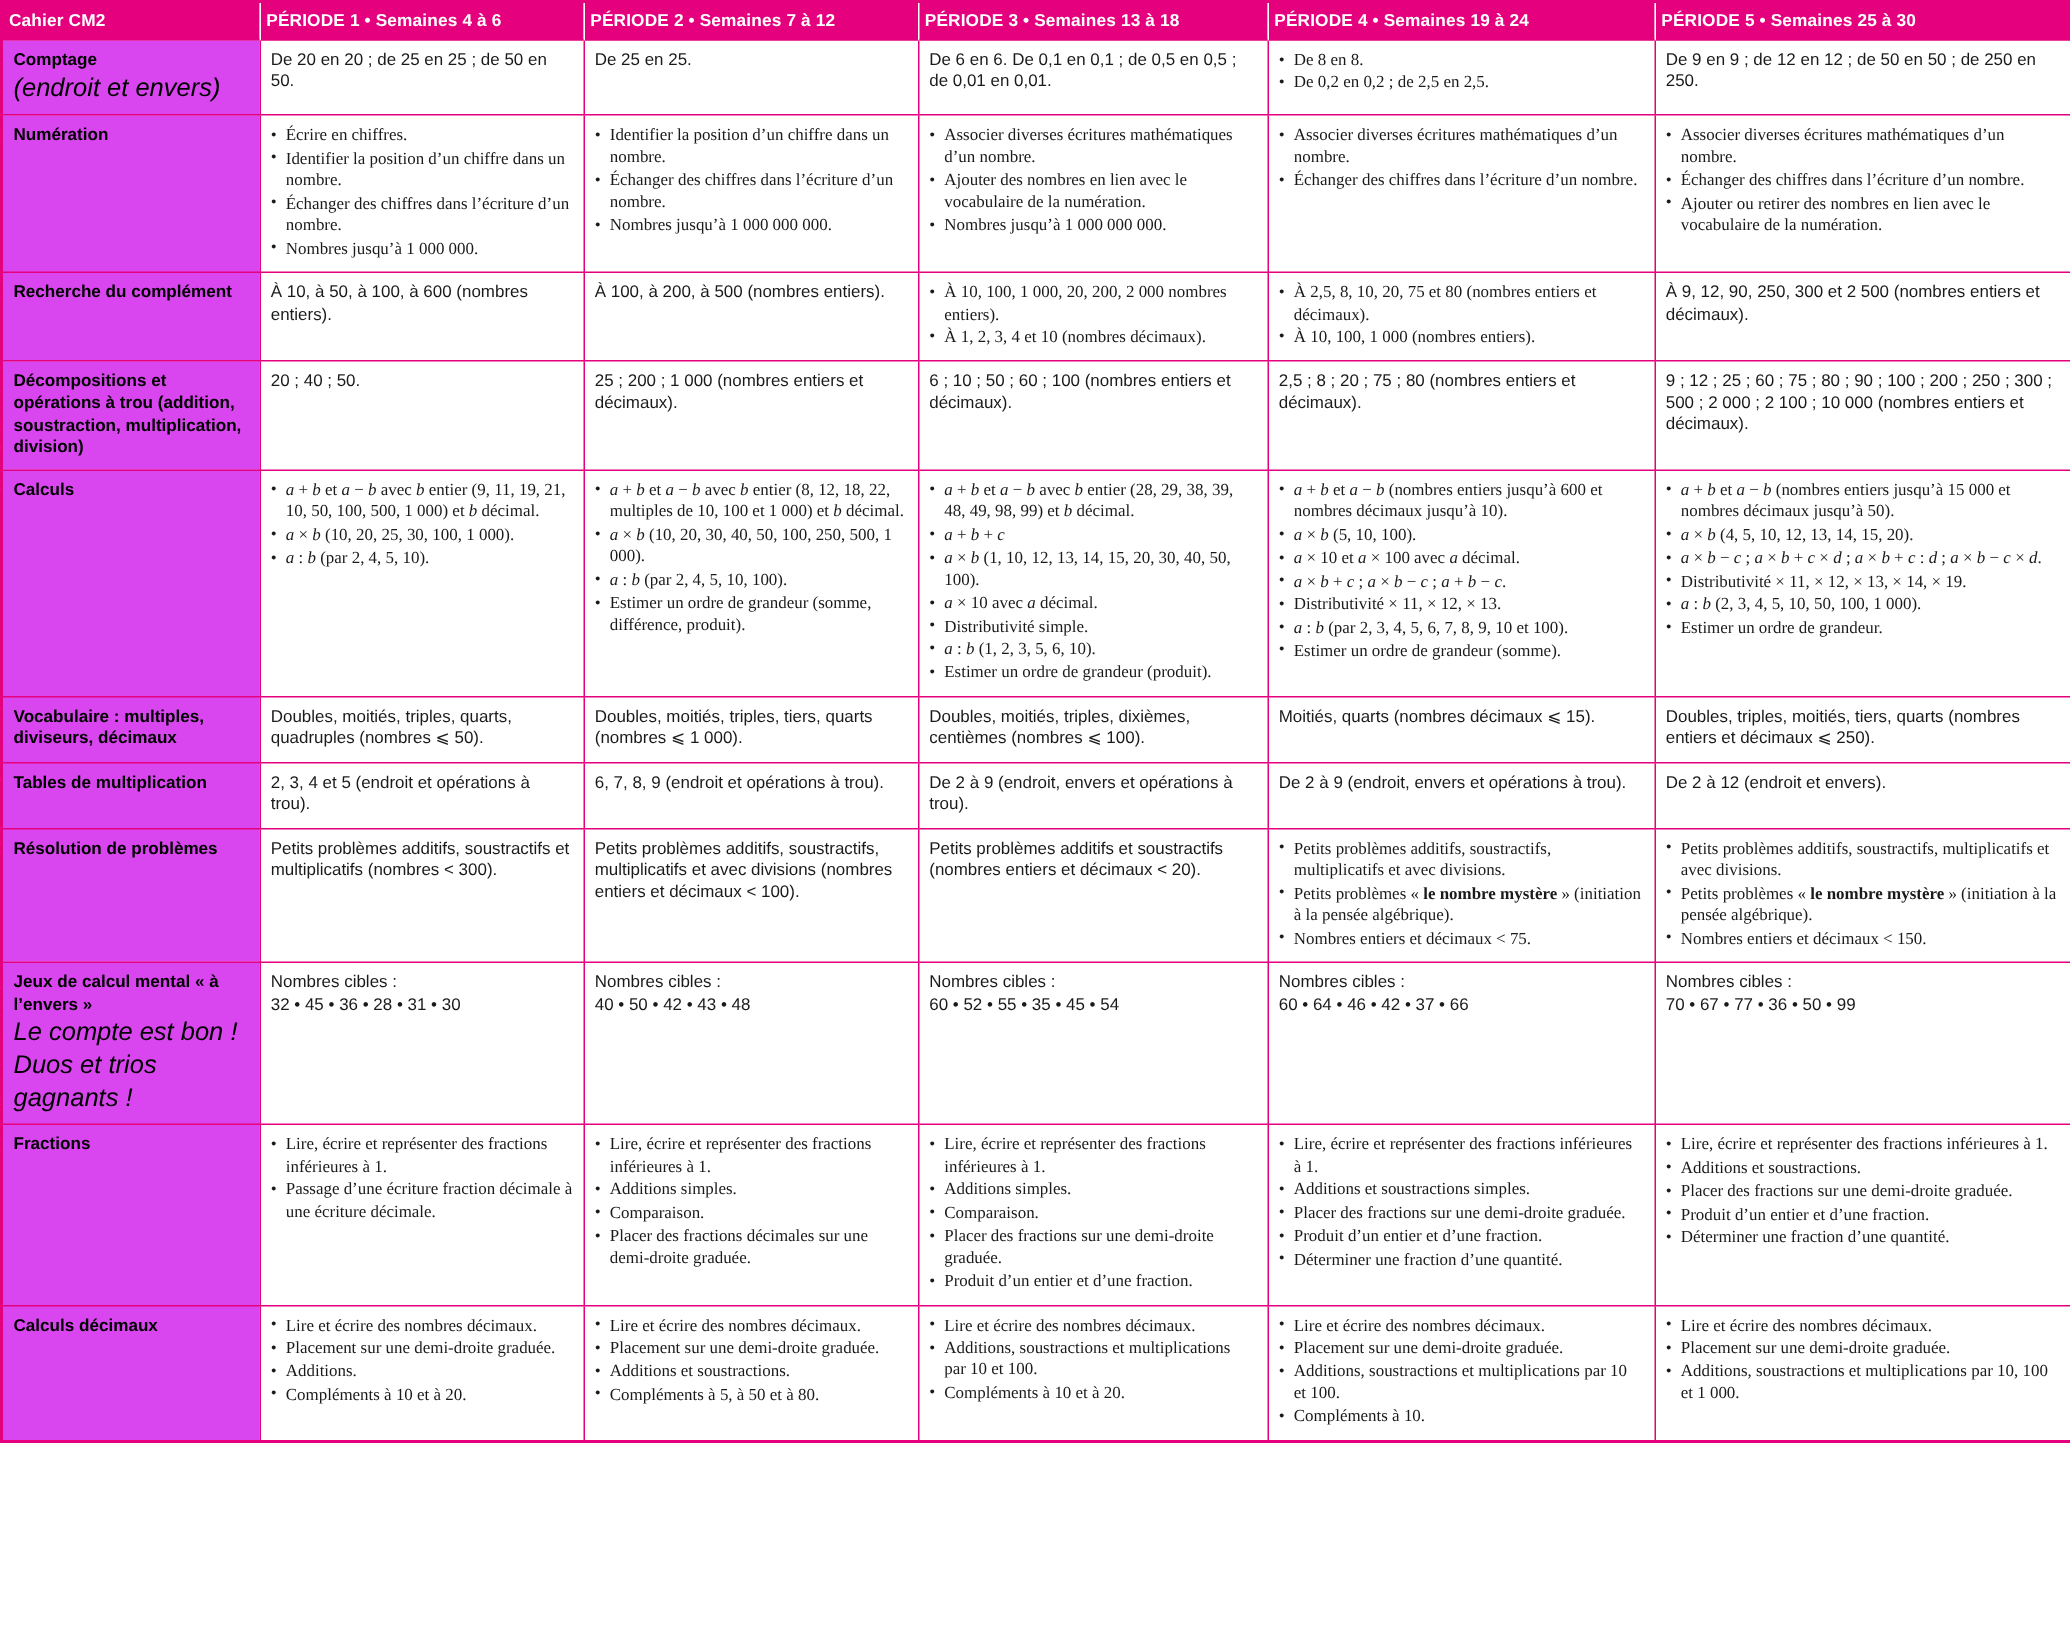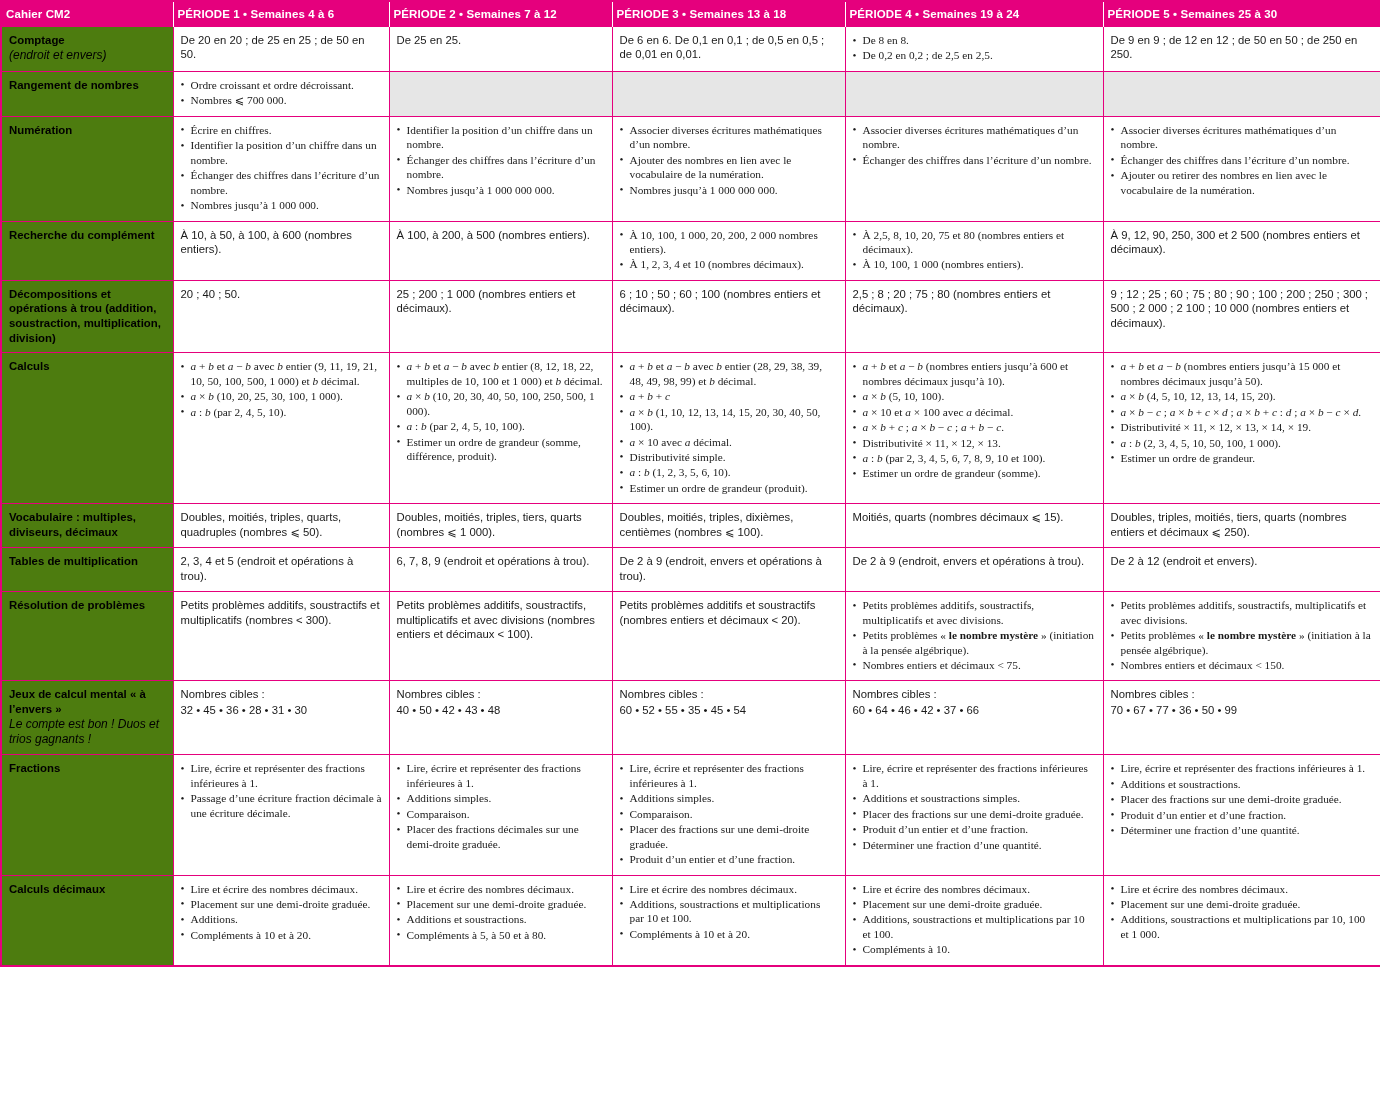--- a/index.html
+++ b/index.html
@@ -40,33 +40,33 @@
 
   tbody td {
     border: 1px solid #e5007d;
     vertical-align: top;
     padding: 6px 7px 7px 7px;
     font-size: 11.3px;
     line-height: 1.28;
     color: #1a1a1a;
   }
   tbody td.rowhead {
-    background: #4d7c0f;
+    background: #d946ef;
     font-weight: bold;
     color: #000000;
     font-size: 11.4px;
   }
   tbody td.empty {
     background: #e6e6e6;
   }
   .rowhead .sub {
     font-weight: normal;
     font-style: italic;
     display: block;
-    font-size: 12px;
+    font-size: 17px;
   }
   ul.bullets {
     margin: 0;
     padding: 0;
     list-style: none;
     font-family: Liberation Serif, serif;
   }
   ul.bullets > li {
     position: relative;
     padding-left: 10px;
@@ -120,33 +120,20 @@
           <ul class="bullets">
             <li>De 8 en 8.</li>
             <li>De 0,2 en 0,2 ; de 2,5 en 2,5.</li>
           </ul>
         </td>
         <td>
           <p class="plain">De 9 en 9 ; de 12 en 12 ; de 50 en 50 ; de 250 en 250.</p>
         </td>
       </tr>
       <tr>
-        <td class="rowhead"><span>Rangement de nombres</span></td>
-        <td>
-          <ul class="bullets">
-            <li>Ordre croissant et ordre décroissant.</li>
-            <li>Nombres ⩽ 700 000.</li>
-          </ul>
-        </td>
-        <td class="empty"></td>
-        <td class="empty"></td>
-        <td class="empty"></td>
-        <td class="empty"></td>
-      </tr>
-      <tr>
         <td class="rowhead"><span>Numération</span></td>
         <td>
           <ul class="bullets">
             <li>Écrire en chiffres.</li>
             <li>Identifier la position d’un chiffre dans un nombre.</li>
             <li>Échanger des chiffres dans l’écriture d’un nombre.</li>
             <li>Nombres jusqu’à 1 000 000.</li>
           </ul>
         </td>
         <td>

